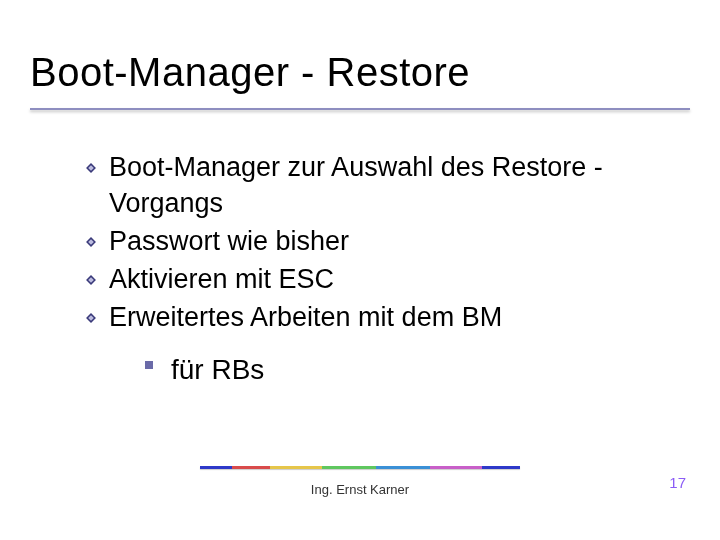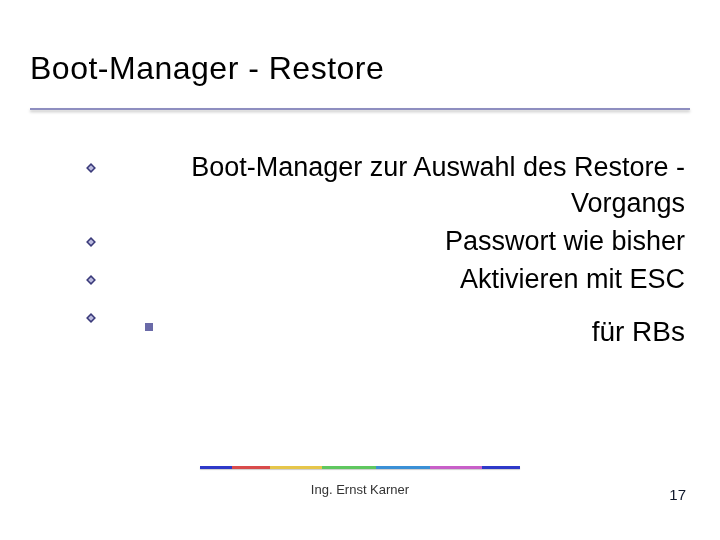--- a/index.html
+++ b/index.html
@@ -16,41 +16,40 @@
   .slide {
     width: 720px;
     height: 540px;
     position: relative;
     box-sizing: border-box;
   }
   .title {
     position: absolute;
     left: 30px;
     top: 50px;
-    font-size: 32px;
+    font-size: 40px;
     font-weight: 400;
     letter-spacing: 0.5px;
   }
   .title-underline {
     position: absolute;
     left: 30px;
     top: 108px;
     width: 660px;
     height: 2px;
     background: #8e8ec0;
     box-shadow: 0 2px 3px rgba(0,0,0,0.25);
   }
   .body {
     position: absolute;
     left: 85px;
     top: 150px;
     width: 600px;
     font-size: 27px;
     line-height: 1.33;
-    text-align: right;
   }
   .bullet-row {
     position: relative;
     padding-left: 24px;
     margin-bottom: 2px;
   }
   .bullet-icon {
     position: absolute;
     left: 0;
     top: 12px;
@@ -97,23 +96,23 @@
     left: 0;
     width: 720px;
     top: 482px;
     text-align: center;
     font-size: 13px;
     color: #333;
   }
   .page-number {
     position: absolute;
     right: 34px;
-    top: 486px;
+    top: 474px;
     font-size: 15px;
-    color: #0f172a;
+    color: #8b5cf6;
   }
 </style>
 </head>
 <body>
 
 <div class="slide">
 
   <div class="title">Boot-Manager - Restore</div>
   <div class="title-underline"></div>
 
@@ -149,20 +148,21 @@
       <span>Aktivieren mit ESC</span>
     </div>
 
     <div class="bullet-row">
       <span class="bullet-icon">
         <svg width="12" height="12" viewBox="0 0 12 12">
           <rect x="2.5" y="2.5" width="7" height="7" transform="rotate(45 6 6)" fill="#3a3a7a"></rect>
           <rect x="4" y="4" width="4" height="4" transform="rotate(45 6 6)" fill="#bdbde0"></rect>
         </svg>
       </span>
+      <span>Erweitertes Arbeiten mit dem BM</span>
     </div>
 
     <div class="sub-list">
       <div class="sub-row">
         <span class="sub-square"></span>
         <span>für RBs</span>
       </div>
     </div>
 
   </div>

